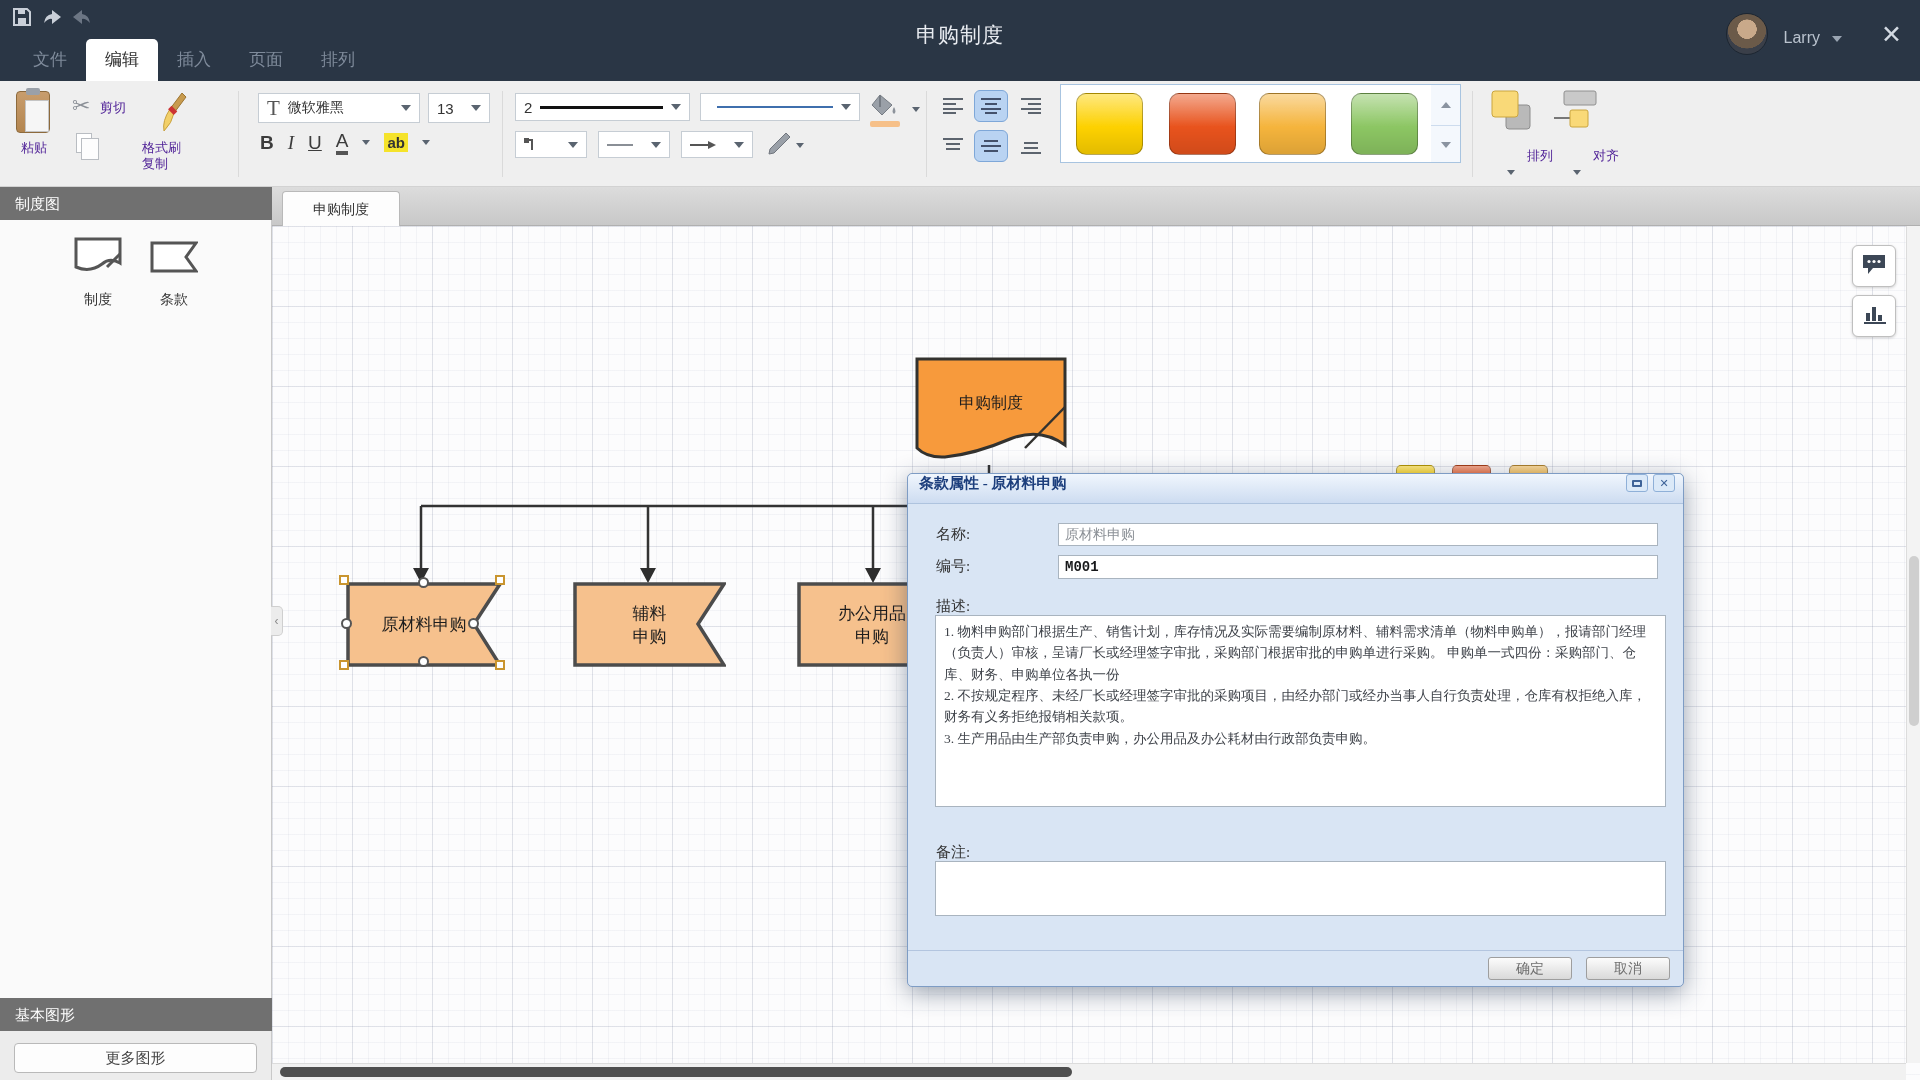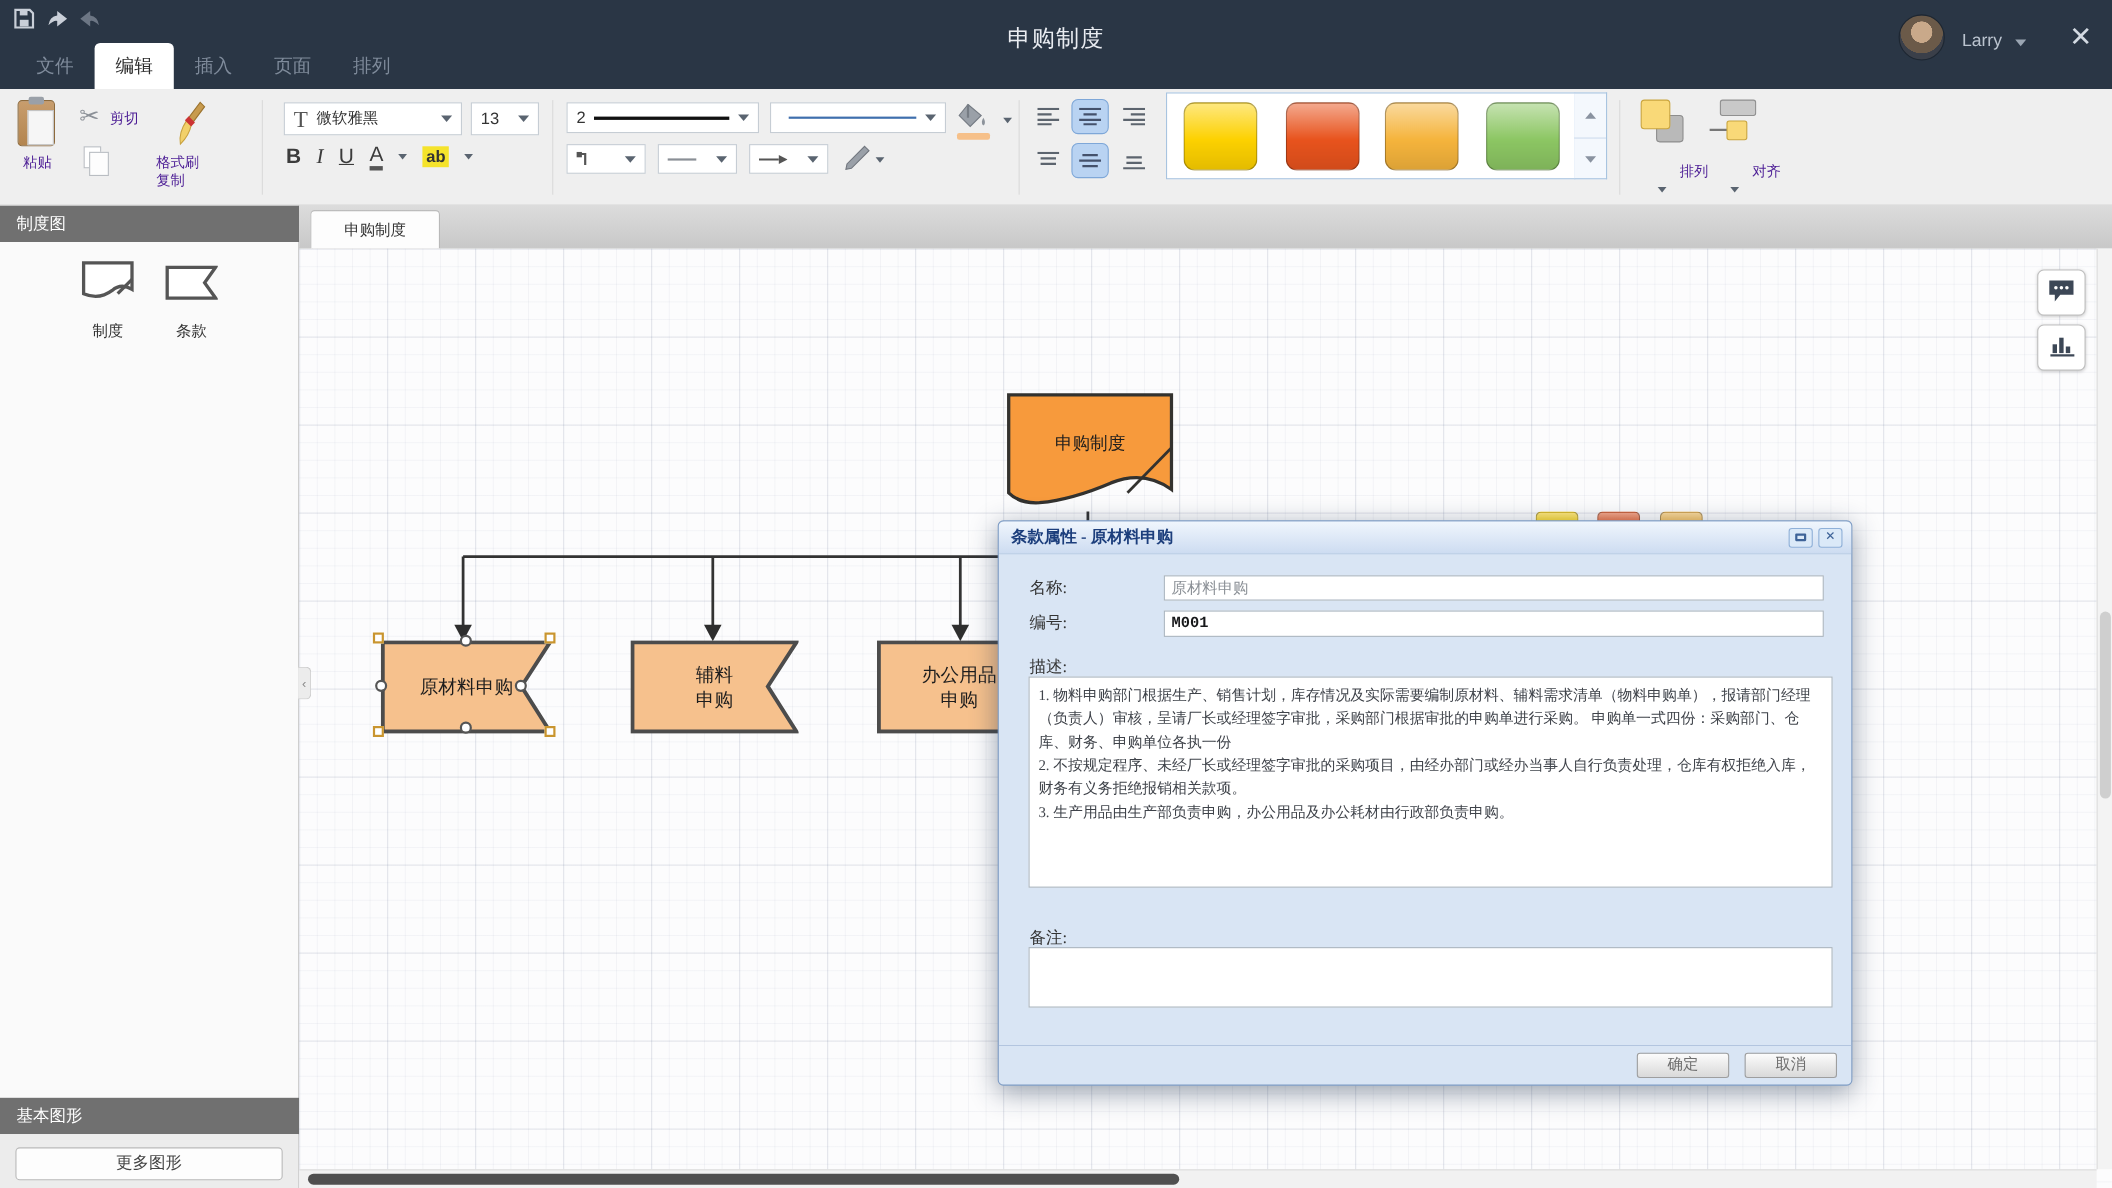--- a/index.html
+++ b/index.html
@@ -136,21 +136,21 @@
     border-radius:5px; }
   .collapse { position:absolute; left:-1px; top:380px; width:12px; height:30px; background:#ececec;
     border:1px solid #cfcfcf; border-left:none; border-radius:0 5px 5px 0; color:#8a8a8a;
     font-size:12px; line-height:28px; text-align:center; }
 
   
   .dialog { position:absolute; left:635px; top:247px; width:777px; height:514px; z-index:10;
     background:#d9e5f4; border:1px solid #7e9cc4; border-radius:5px;
     box-shadow:0 6px 24px rgba(30,50,80,.45); display:flex; flex-direction:column; }
   .dlg-title { height:30px; background:linear-gradient(#f0f6fd,#cddcf1); border-bottom:1px solid #aec3de;
-    border-radius:5px 5px 0 0; display:flex; align-items:center; padding:0 8px 0 11px; }
+    border-radius:5px 5px 0 0; display:flex; align-items:flex-start; padding:0 8px 0 11px; }
   .dlg-title .txt { font-family:"Liberation Serif","DejaVu Serif",serif; font-weight:bold;
     font-size:15px; color:#1c3e7c; }
   .dlg-winbtn { width:22px; height:18px; background:#dbe9f8; border:1px solid #8fb0d8; border-radius:3px;
     margin-left:5px; display:flex; align-items:center; justify-content:center; color:#3e6398;
     font-size:11px; font-weight:bold; line-height:1; }
   .dlg-max-glyph { width:10px; height:7px; border:2px solid #3e6398; border-radius:1px; }
   .dlg-tabs { height:29px; background:#c6d6ec; border-bottom:1px solid #93b0d4; padding-left:8px; }
   .dlg-tab { display:inline-block; margin-top:4px; padding:4px 18px 5px;
     background:linear-gradient(#f6fafd,#d7e3f3); border:1px solid #93b0d4; border-bottom:1px solid #d9e5f4;
     border-radius:4px 4px 0 0; position:relative; top:1px;

